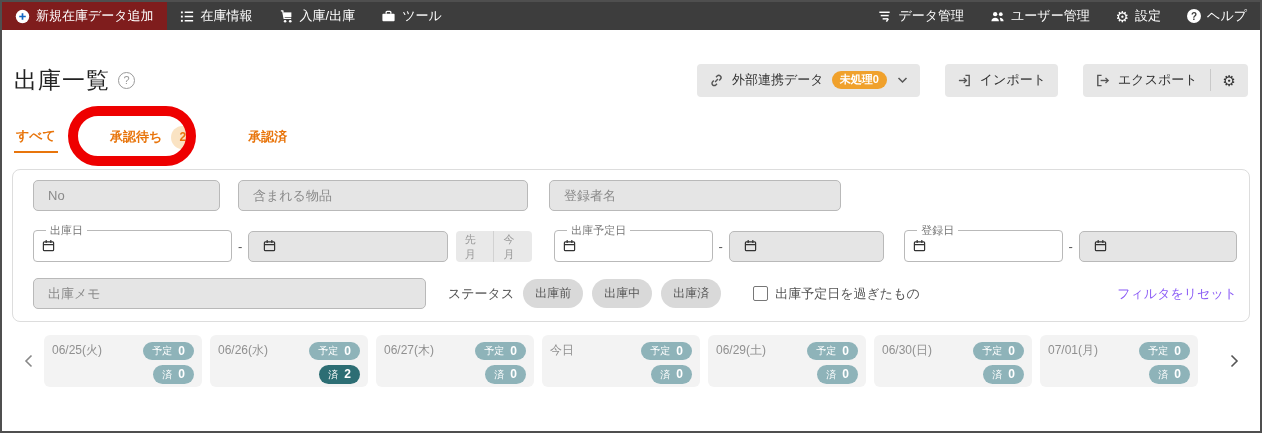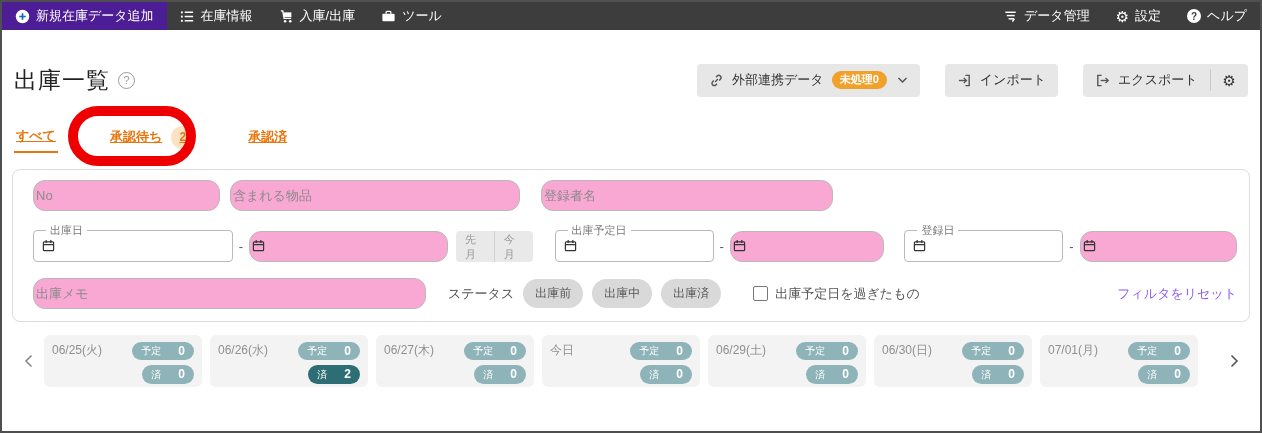--- a/index.html
+++ b/index.html
@@ -15,21 +15,21 @@
   
   .navbar {
     height: 28px; background: #3d3d3d;
     display: flex; align-items: stretch;
     color: #fff; font-size: 13px;
   }
   .nav-item {
     display: flex; align-items: center; gap: 6px;
     padding: 0 13px; cursor: pointer; white-space: nowrap;
   }
-  .nav-item.active { background: #4c1d95; justify-content: space-between; }
+  .nav-item.active { background: #7f1d1d; justify-content: space-between; }
   .nav-spacer { flex: 1; }
   .nav-icon { display:flex; align-items:center; }
   .gear-glyph { font-size: 15px; line-height: 1; }
   .help-glyph {
     width: 14px; height: 14px; border-radius: 50%;
     background:#fff; color:#3d3d3d; font-weight:bold; font-size:10px;
     display:flex; align-items:center; justify-content:center;
   }
   
   .page-header {
@@ -55,21 +55,21 @@
   .badge-orange {
     background:#f0a12c; color:#fff; font-size:11px; font-weight:bold;
     border-radius:9px; padding:2px 8px; line-height:1.2;
   }
   .chev-down { margin-left:2px; display:flex; }
   
   .tabs { display:flex; align-items:center; margin: 24px 12px 0 12px; height: 32px; }
   .tab {
     color:#e8750c; font-size:13px; font-weight:bold;
     padding: 0 2px; margin-right: 50px; height:100%;
-    display:flex; align-items:center; gap:9px; cursor:pointer; position:relative;text-decoration:underline;
+    display:flex; align-items:center; gap:9px; cursor:pointer; position:relative;
   }
   .tab.active { border-bottom: 2px solid #e8750c; }
   .tab-badge {
     width:23px; height:23px; border-radius:50%; background:#fae3c3;
     color:#e8750c; font-size:12px; display:flex; align-items:center; justify-content:center;
   }
   .annotation {
     position:absolute; left:66px; top:104px; width:128px; height:60px;
     border:10px solid #ee0000; border-radius:30px; pointer-events:none; z-index:5;
   }
@@ -77,22 +77,22 @@
   .filter-panel {
     margin: 16px 10px 0 10px;
     border:1px solid #ddd; border-radius:8px;
     padding: 10px 12px 12px 10px;
   }
   .frow { display:flex; align-items:flex-end; }
   .frow1 { margin-top:0; }
   .frow2 { margin-top:14px; }
   .frow3 { margin-top:16px; align-items:center; }
   input.fbox, .fbox {
-    border:1px solid #b9b9b9; border-radius:12px; height:31px;
-    font-size:13px; color:#333; padding:0 2px; background:#f9a8d4; outline:none;
+    border:1px solid #b9b9b9; border-radius:5px; height:31px;
+    font-size:13px; color:#333; padding:0 14px; background:#e5e5e5; outline:none;
     font-family: "Liberation Sans", "DejaVu Sans", sans-serif;
   }
   input.fbox::placeholder { color:#8a8a8a; opacity:1; }
   fieldset.ffield {
     border:1px solid #b9b9b9; border-radius:4px;
     padding: 0 8px 0 8px; height:37px; background:#fff;
   }
   fieldset.ffield legend {
     font-size:11px; color:#777; padding:0 4px; margin-left:4px; line-height:1;
   }
@@ -124,21 +124,21 @@
   .cal-chev { width:32px; display:flex; justify-content:center; cursor:pointer; }
   .cal-cards { display:flex; gap:8px; flex:1; }
   .day-card {
     width:158px; height:52px; background:#f3f3f3; border-radius:6px;
     padding:7px 8px; display:flex; justify-content:space-between;
   }
   .day-date { font-size:12px; color:#909090; }
   .day-badges { display:flex; flex-direction:column; align-items:flex-end; gap:5px; }
   .pill {
     background:#8eb3b9; color:#fff; border-radius:11px;
-    padding:2px 9px; display:flex; align-items:center; gap:17px; line-height:1.2;
+    padding:2px 9px; display:flex; align-items:center; gap:6px; line-height:1.2;
   }
   .pill .pl { font-size:10px; }
   .pill .pn { font-size:12px; font-weight:bold; }
   .pill.dark { background:#2d6e74; }
 </style>
 </head>
 <body>
 
 <div class="window">
 
@@ -193,20 +193,31 @@
         <svg width="15" height="15" viewBox="0 0 16 16">
             <g stroke="#fff" stroke-width="1.6" fill="none">
               <path d="M2.5 3.5h11"></path>
               <path d="M4 7h8.5"></path>
               <path d="M6 10.5h6"></path>
               <path d="M12 10.5l-2 3"></path>
             </g>
           </svg>
       </span>
       <span>データ管理</span>
+    </div>
+    <div class="nav-item">
+      <span class="nav-icon">
+        <svg width="15" height="15" viewBox="0 0 16 16">
+            <circle cx="5.5" cy="5.5" r="2.3" fill="#fff"></circle>
+            <path d="M1.5 13c0-2.3 1.8-3.8 4-3.8s4 1.5 4 3.8z" fill="#fff"></path>
+            <circle cx="11.5" cy="5.5" r="2" fill="#fff"></circle>
+            <path d="M10.5 9.3c2 .2 4 1.6 4 3.7h-3.2" fill="#fff"></path>
+          </svg>
+      </span>
+      <span>ユーザー管理</span>
     </div>
     <div class="nav-item">
       <span class="nav-icon gear-glyph">⚙</span>
       <span>設定</span>
     </div>
     <div class="nav-item">
       <span class="nav-icon">
           <span class="help-glyph">?</span>
         </span>
       <span>ヘルプ</span>
@@ -273,21 +284,21 @@
     <div class="tab">
       <span>承認済</span>
     </div>
   </div>
 
   <div class="annotation"></div>
 
   <div class="filter-panel">
     <div class="frow frow1">
       <input class="fbox" style="width: 187px; margin-left: 10px;" placeholder="No">
-      <input class="fbox" style="width: 290px; margin-left: 10px;" placeholder="含まれる物品">
+      <input class="fbox" style="width: 290px; margin-left: 18px;" placeholder="含まれる物品">
       <input class="fbox" style="width: 292px; margin-left: 21px;" placeholder="登録者名">
     </div>
 
     <div class="frow frow2">
       <fieldset class="ffield" style="width:210px; margin-left:10px;">
         <legend>出庫日</legend>
         <div class="ffield-inner">
           <span>
             <svg width="13" height="13" viewBox="0 0 14 14" fill="none" stroke="#333" stroke-width="1.3">
                 <rect x="1.5" y="3" width="11" height="9.5" rx="1"></rect>

